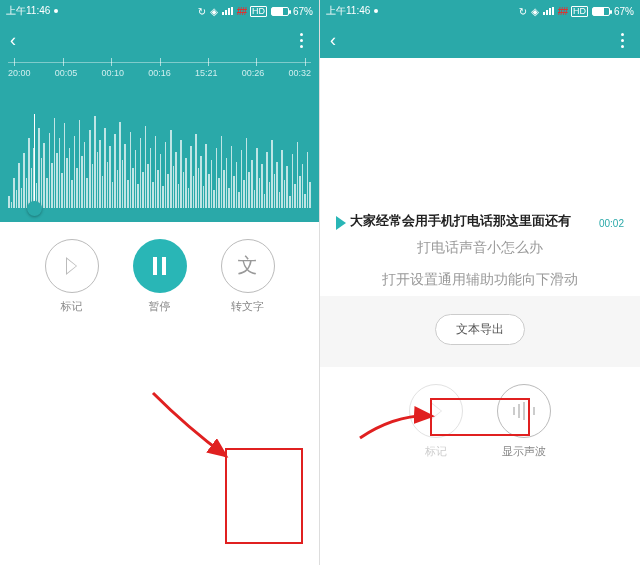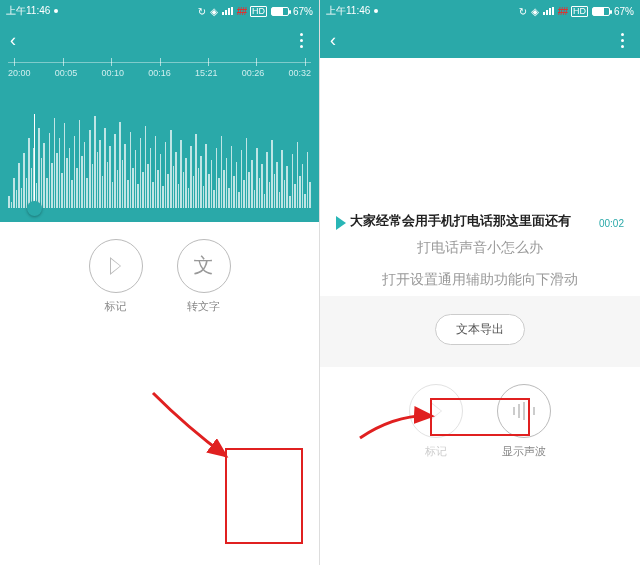--- a/index.html
+++ b/index.html
@@ -277,20 +277,29 @@
 
 
     <div class="controls">
       <div class="ctl">
         <div class="circ out">
             <div class="flag outline"></div>
           </div>
         <div class="label">标记</div>
       </div>
       <div class="ctl">
+        <div class="circ fill">
+            <div class="pausebars">
+              <i></i>
+              <i></i>
+            </div>
+          </div>
+        <div class="label">暂停</div>
+      </div>
+      <div class="ctl">
         <div class="circ out">
             <span class="txt">文</span>
           </div>
         <div class="label">转文字</div>
       </div>
     </div>
 
     <div class="hl" style="left:225px; top:448px; width:78px; height:96px;"></div>
     <div class="arrow" style="left:148px; top:388px;">
       <svg width="100" height="80">

